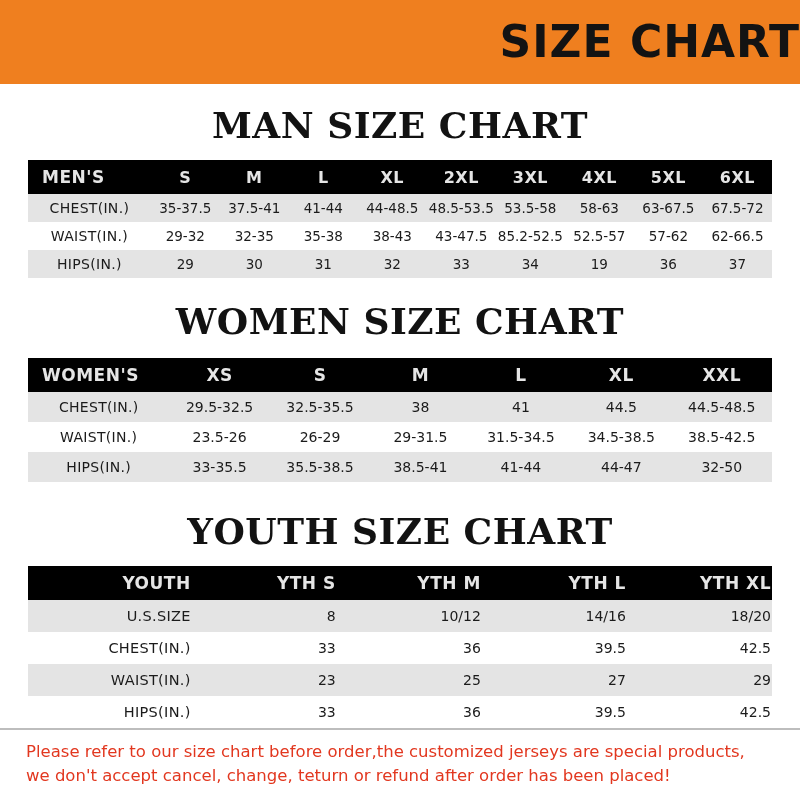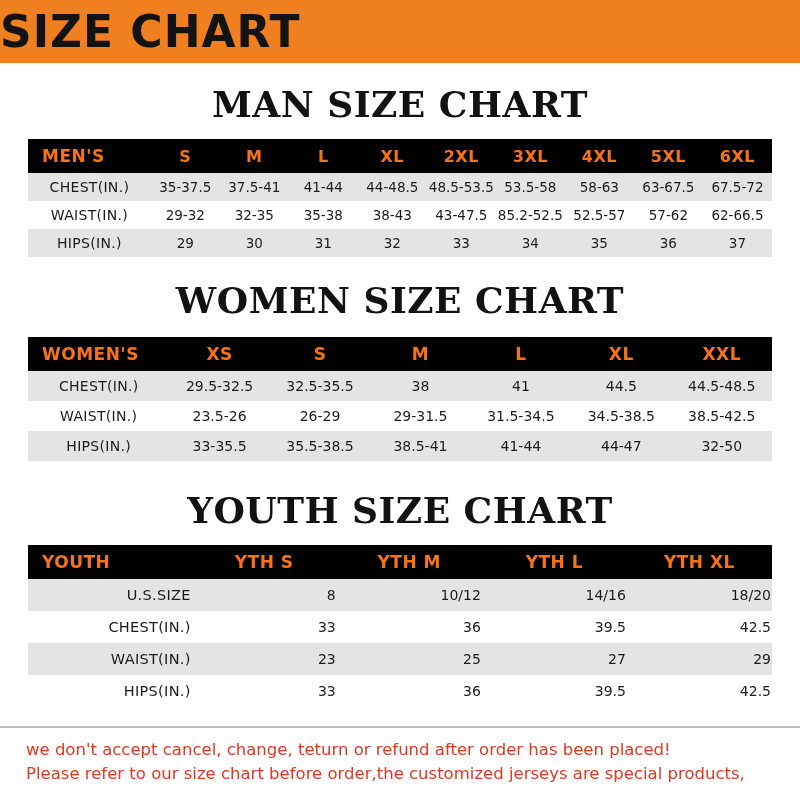--- a/index.html
+++ b/index.html
@@ -16,24 +16,24 @@
     height: 800px;
     position: relative;
     background: #ffffff;
     display: flex;
     flex-direction: column;
   }
 
   
   .banner {
     background: #ef7f1f;
-    height: 63px;
+    height: 84px;
     display: flex;
     align-items: center;
-    justify-content: flex-start;
+    justify-content: flex-end;
     flex: none;
   }
   .banner-title {
     font-family: "DejaVu Sans", sans-serif;
     font-weight: bold;
     font-size: 44px;
     letter-spacing: 1px;
     color: #131313;
     line-height: 1;
     text-align: center;
@@ -61,21 +61,21 @@
     border-collapse: collapse;
     table-layout: fixed;
   }
   th, td {
     font-family: "DejaVu Sans", sans-serif;
     text-align: center;
     white-space: nowrap;
   }
   thead th {
     background: #000000;
-    color: #f97316;
+    color: #e5e5e5;
     font-weight: bold;
     height: 34px;
     font-size: 16px;
     letter-spacing: 0.5px;
   }
   thead th.rowhead {
     text-align: left;
     padding-left: 14px;
     font-size: 17px;
   }
@@ -93,21 +93,21 @@
   tbody tr.plain td { background: #ffffff; }
 
   
   .men-tbl col.c0 { width: 16.5%; }
   
   .wom-tbl col.c0 { width: 19%; }
   .wom-tbl thead th { font-size: 17px; }
   .wom-tbl tbody td { font-size: 14px; height: 30px; }
   
   .yth-tbl col.c0 { width: 22%; }
-  .yth-tbl thead th { font-size: 17px; }
+  .yth-tbl thead th { font-size: 17px; text-align: right; }
   .yth-tbl tbody td { font-size: 14px; height: 32px; text-align: right; }
   .yth-tbl tbody td.rowhead { font-size: 14.5px; }
 
   
   .note {
     margin-top: auto;
     padding: 10px 26px 14px;
     border-top: 2px solid #bdbdbd;
   }
   .note p {
@@ -183,21 +183,21 @@
           <td>62-66.5</td>
         </tr>
         <tr class="shade">
           <td class="rowhead">HIPS(IN.)</td>
           <td>29</td>
           <td>30</td>
           <td>31</td>
           <td>32</td>
           <td>33</td>
           <td>34</td>
-          <td>35</td>
+          <td>19</td>
           <td>36</td>
           <td>37</td>
         </tr>
       </tbody>
     </table>
   </div>
 
   <div class="section">
     <div class="section-title t-women">WOMEN SIZE CHART</div>
     <table class="wom-tbl">
@@ -299,17 +299,17 @@
           <td>33</td>
           <td>36</td>
           <td>39.5</td>
           <td>42.5</td>
         </tr>
       </tbody>
     </table>
   </div>
 
   <div class="note">
+    <p>Please refer to our size chart before order,the customized jerseys are special products,</p>
     <p>we don't accept cancel, change, teturn or refund after order has been placed!</p>
-    <p>Please refer to our size chart before order,the customized jerseys are special products,</p>
   </div>
 
 </div>
 
 </body></html>

